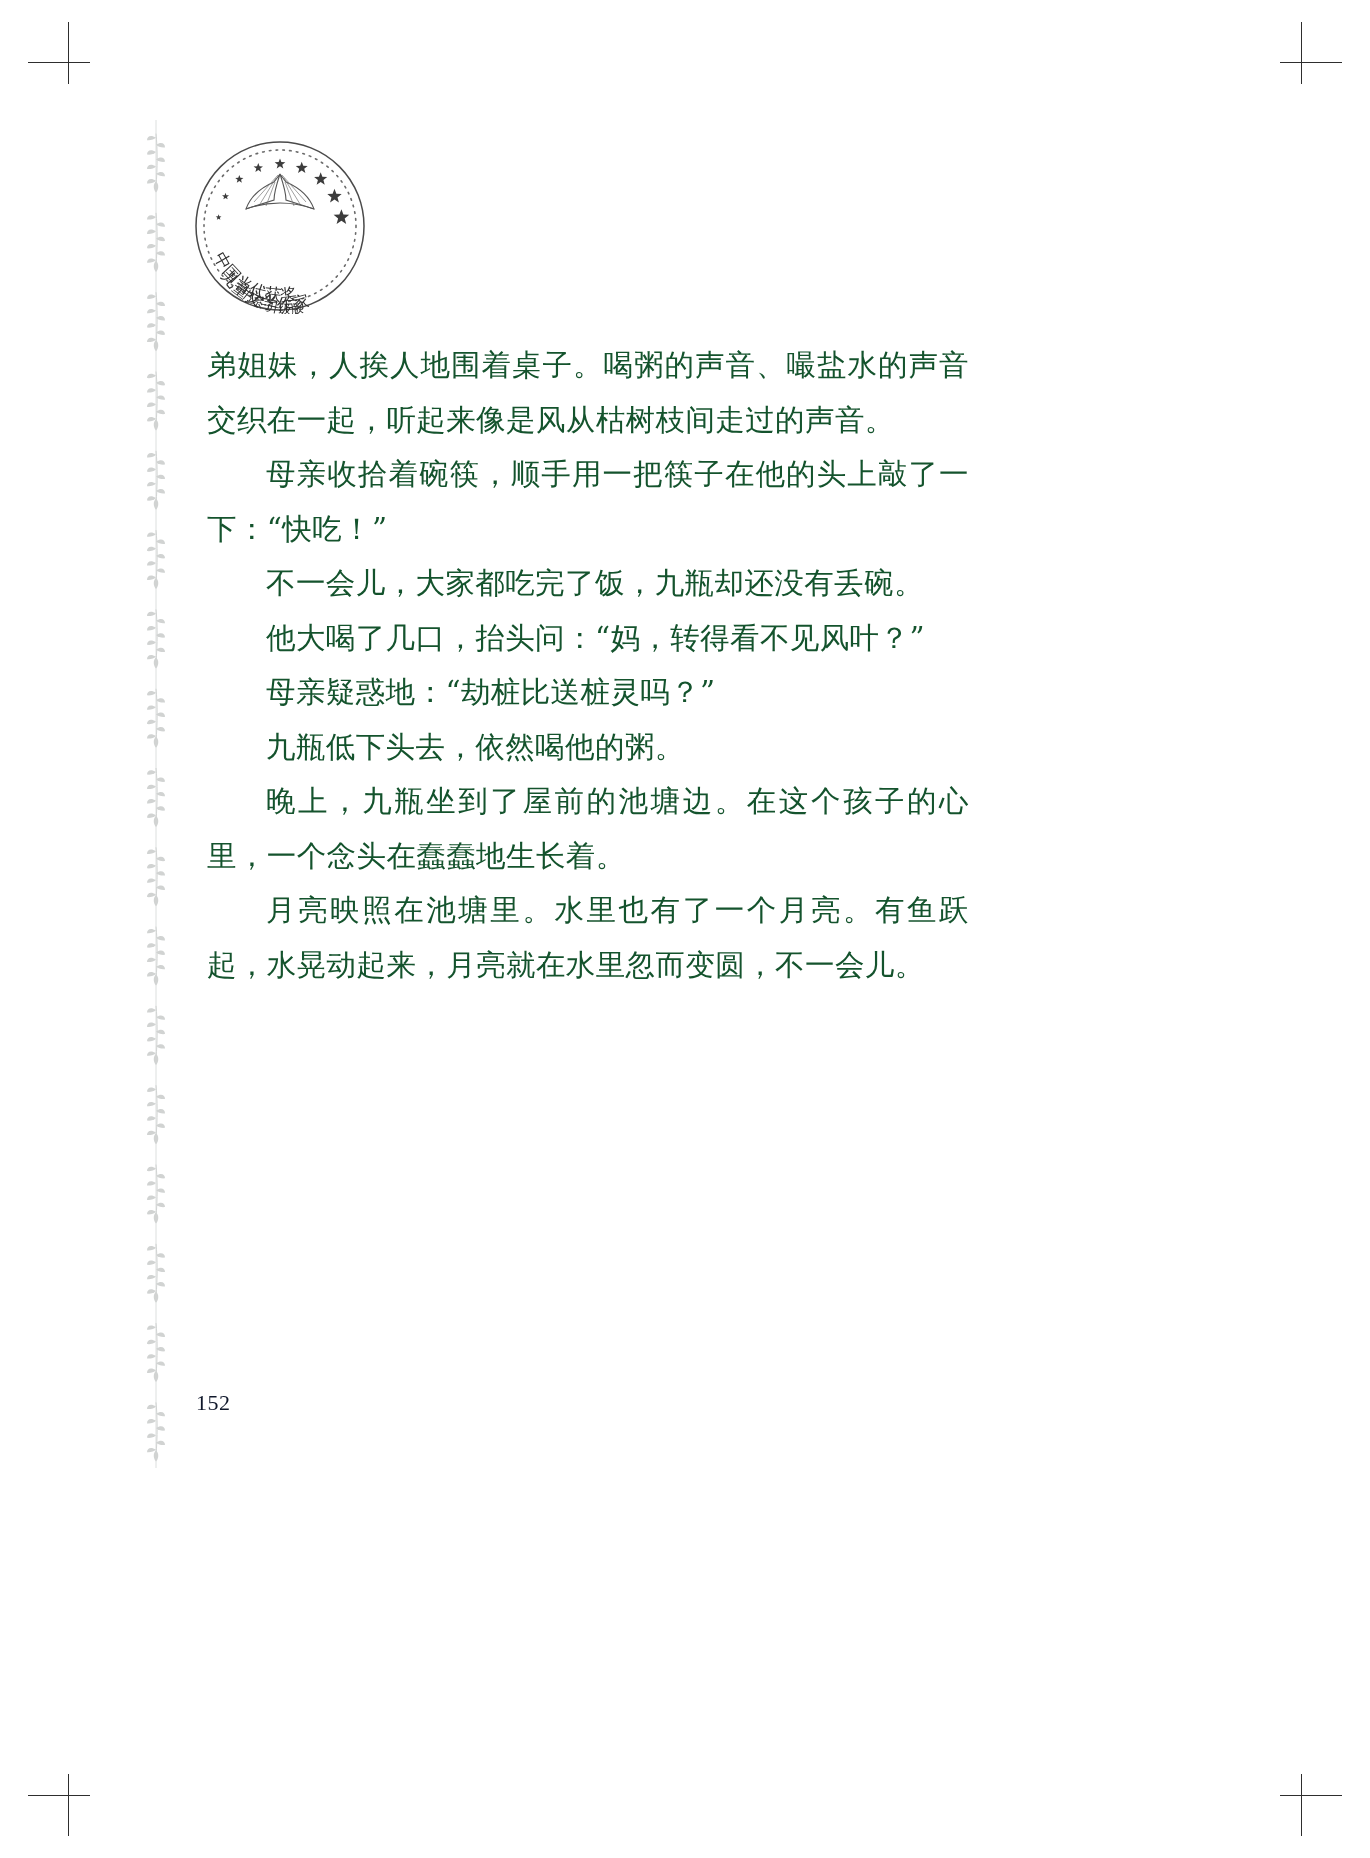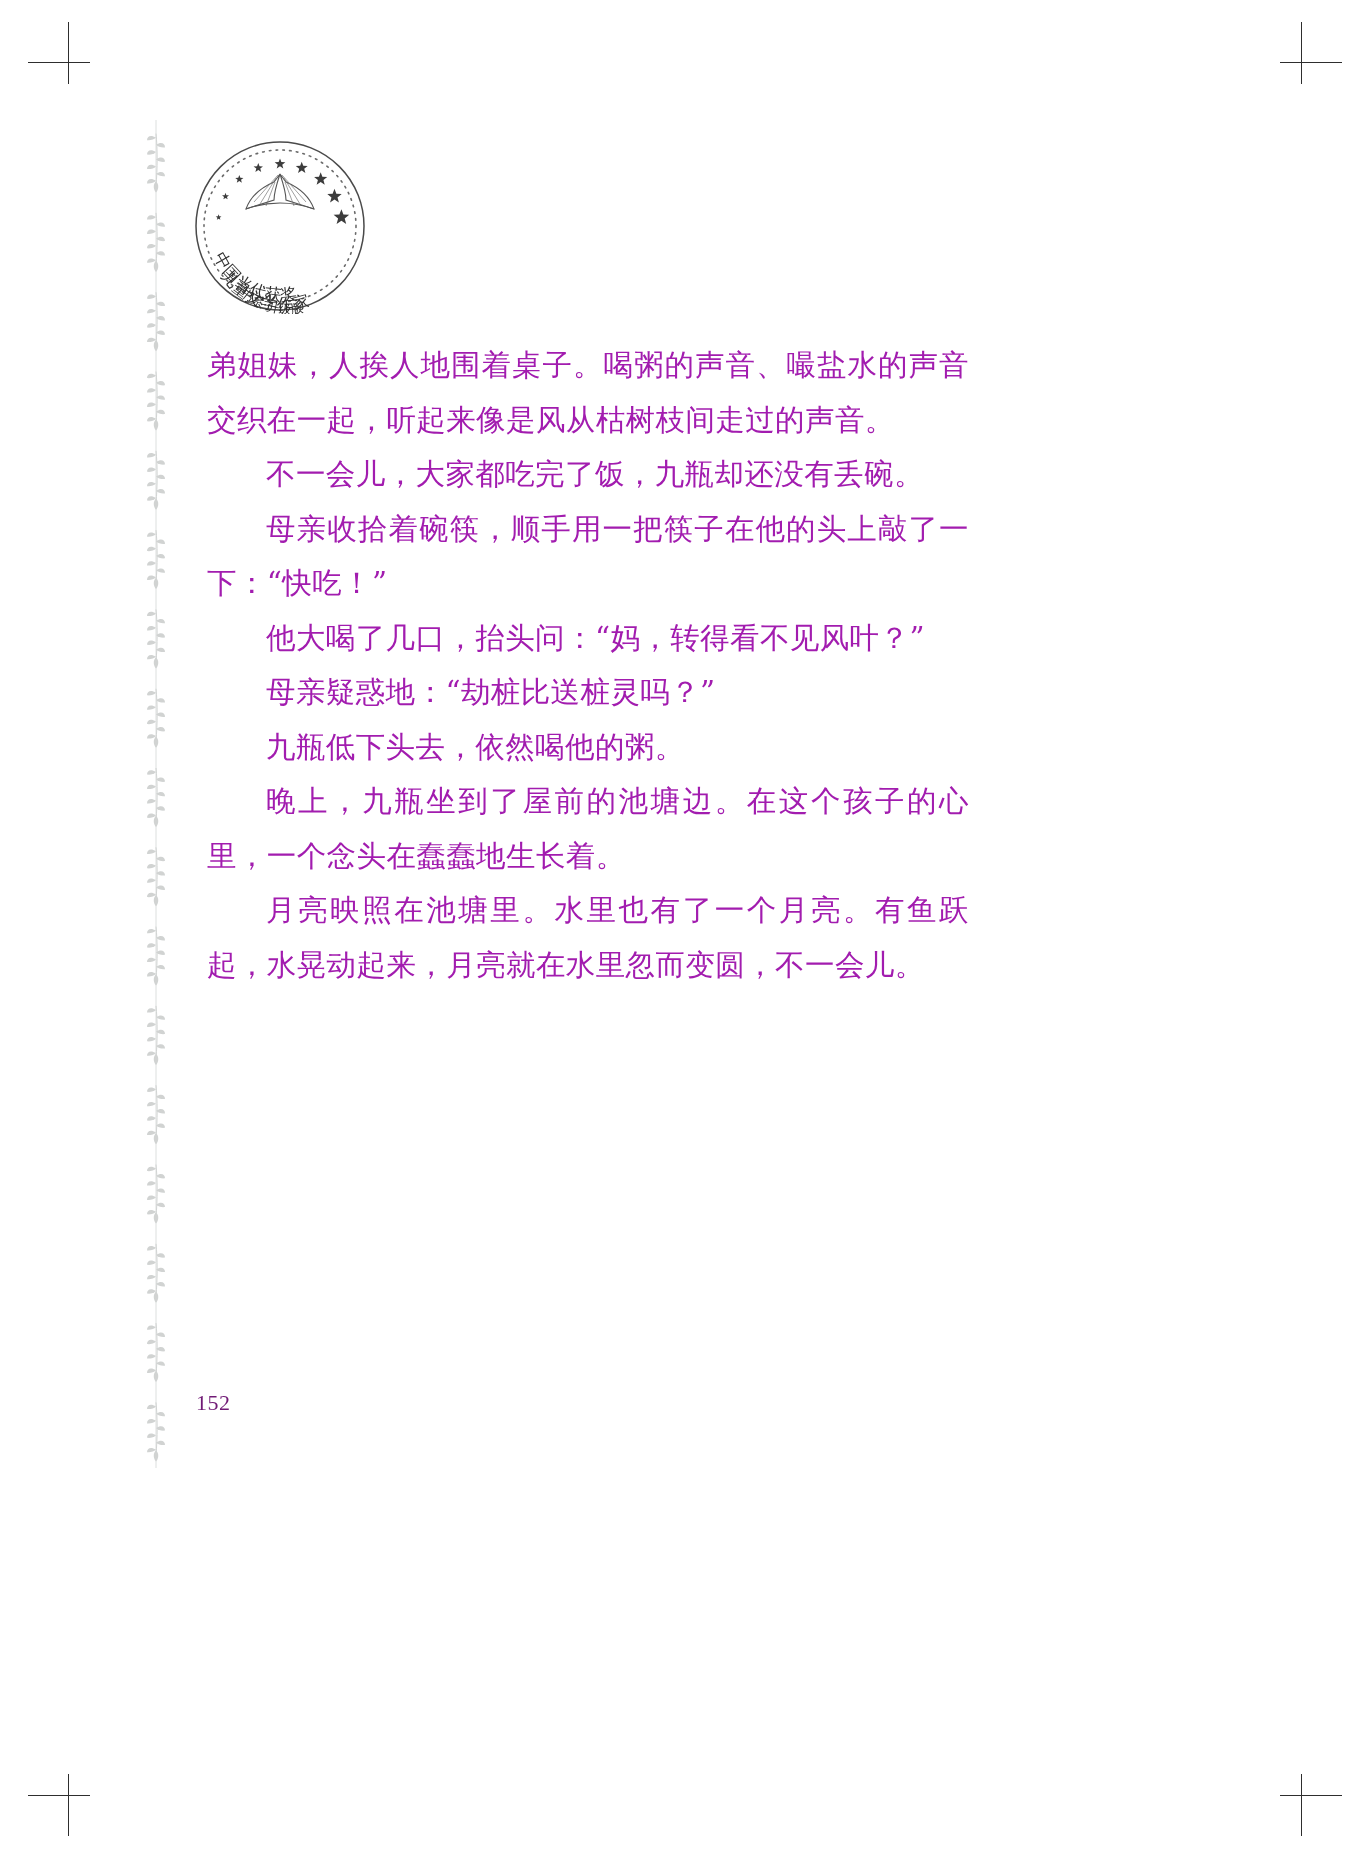--- a/index.html
+++ b/index.html
@@ -70,40 +70,40 @@
 
   
   .body-text {
     position: absolute;
     left: 207px;
     top: 338px;
     width: 762px;
   }
   .para {
     margin: 0;
-    color: #a21caf;
+    color: #14532d;
     font-size: 29.5px;
     line-height: 54.5px;
     letter-spacing: 0.4px;
     text-align: justify;
     text-justify: inter-character;
     font-family: "DejaVu Serif", "Liberation Serif", serif;
     font-weight: 400;
   }
   .para.indent { text-indent: 2em; }
   .para.cont  { text-indent: 0; }
 
   
   .folio {
     position: absolute;
     left: 196px;
     top: 1390px;
     font-family: "Liberation Serif", "DejaVu Serif", serif;
     font-size: 22px;
-    color: #701a75;
+    color: #0f172a;
     letter-spacing: 0.5px;
   }
 </style>
 </head>
 <body>
 
 <div class="page">
 
   <div class="crop crop-tl">
       <i class="h"></i>
@@ -360,22 +360,22 @@
     <text font-family="'DejaVu Serif','Liberation Serif',serif" font-size="16.5" fill="#2f2f2f" letter-spacing="0.5">
       <textPath href="#arc2" startOffset="4%">儿童文学作家</textPath>
     </text>
     <text font-family="'DejaVu Serif','Liberation Serif',serif" font-size="12.5" fill="#2f2f2f" letter-spacing="0.4">
       <textPath href="#arc3" startOffset="6%">书系·升级版</textPath>
     </text>
   </svg>
 
   <div class="body-text">
     <p class="para cont">弟姐妹，人挨人地围着桌子。喝粥的声音、嘬盐水的声音交织在一起，听起来像是风从枯树枝间走过的声音。</p>
+    <p class="para indent">母亲收拾着碗筷，顺手用一把筷子在他的头上敲了一下：“快吃！”</p>
     <p class="para indent">不一会儿，大家都吃完了饭，九瓶却还没有丢碗。</p>
-    <p class="para indent">母亲收拾着碗筷，顺手用一把筷子在他的头上敲了一下：“快吃！”</p>
     <p class="para indent">他大喝了几口，抬头问：“妈，转得看不见风叶？”</p>
     <p class="para indent">母亲疑惑地：“劫桩比送桩灵吗？”</p>
     <p class="para indent">九瓶低下头去，依然喝他的粥。</p>
     <p class="para indent">晚上，九瓶坐到了屋前的池塘边。在这个孩子的心里，一个念头在蠢蠢地生长着。</p>
     <p class="para indent">月亮映照在池塘里。水里也有了一个月亮。有鱼跃起，水晃动起来，月亮就在水里忽而变圆，不一会儿。</p>
   </div>
 
   <div class="folio">152</div>
 
 </div>

